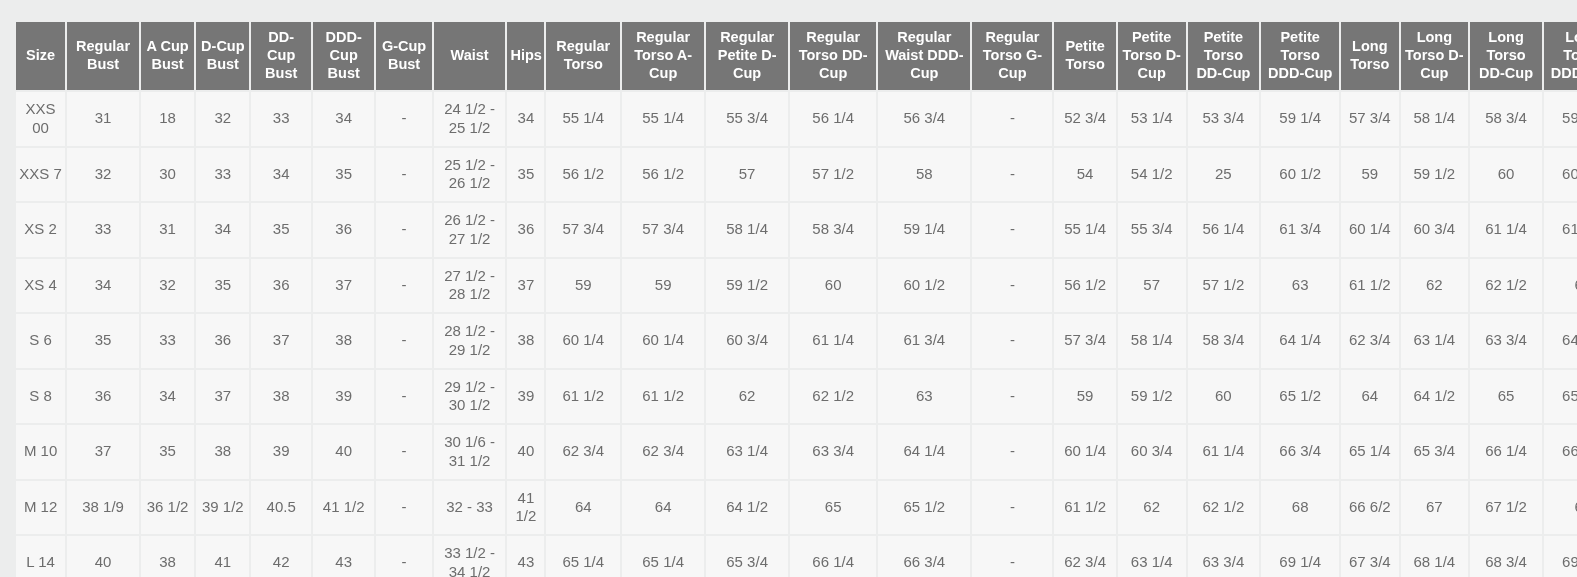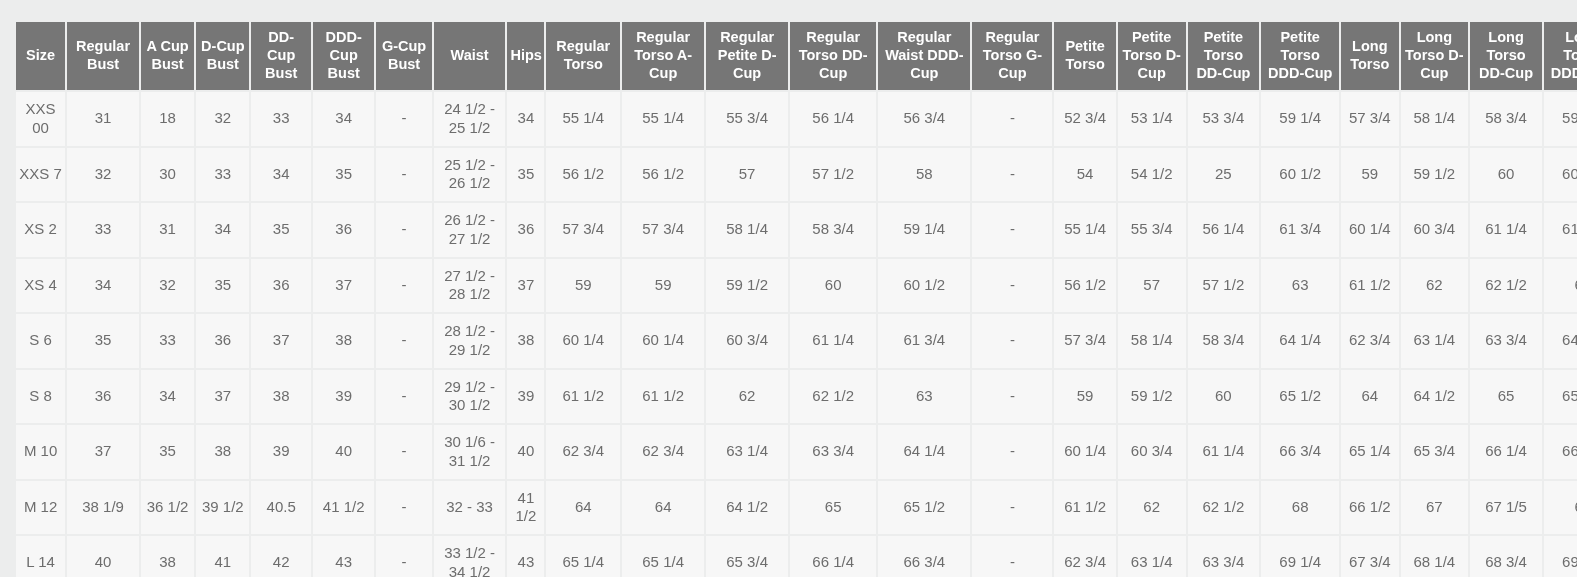--- a/index.html
+++ b/index.html
@@ -329,23 +329,23 @@
             <td>64</td>
             <td>64</td>
             <td>64 1/2</td>
             <td>65</td>
             <td>65 1/2</td>
             <td>-</td>
             <td>61 1/2</td>
             <td>62</td>
             <td>62 1/2</td>
             <td>68</td>
-            <td>66 1/2</td>
+            <td>66 6/2</td>
             <td>67</td>
-            <td>67 1/5</td>
+            <td>67 1/2</td>
             <td>68</td>
           </tr>
           <tr>
             <td>L 14</td>
             <td>40</td>
             <td>38</td>
             <td>41</td>
             <td>42</td>
             <td>43</td>
             <td>-</td>

